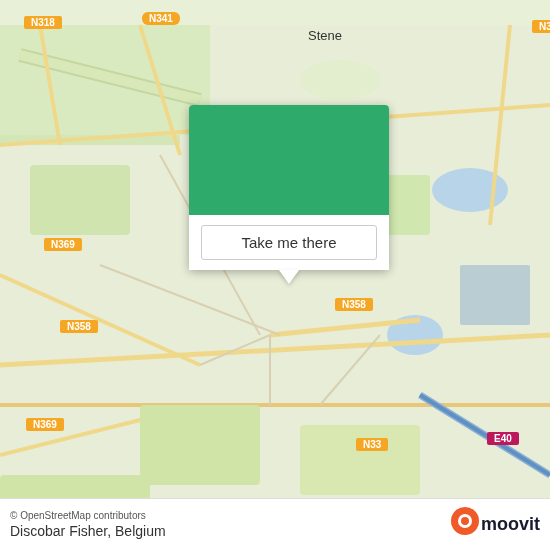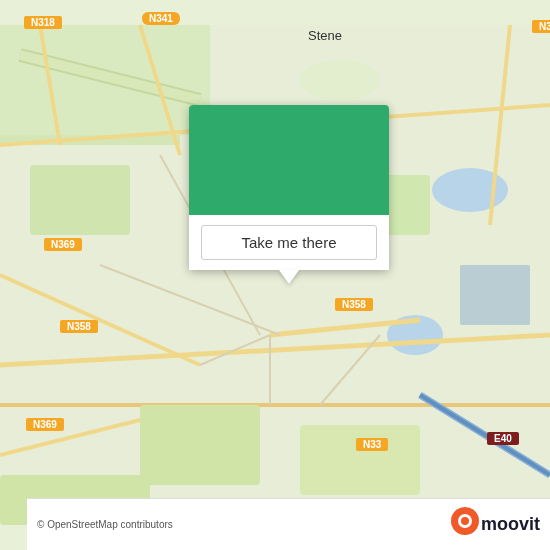--- a/index.html
+++ b/index.html
@@ -72,21 +72,20 @@
       left: 0;
       right: 0;
       height: 52px;
       background: white;
       border-top: 1px solid #ddd;
       display: flex;
       align-items: center;
       justify-content: space-between;
       padding: 0 10px;
       z-index: 20;
-      margin-left: 27px;
     }
 
     .bottom-bar-left {
       display: flex;
       flex-direction: column;
     }
 
     .osm-credit {
       font-size: 10px;
       color: #555;
@@ -123,21 +122,21 @@
       font-size: 10px;
       font-weight: bold;
       color: white;
       background: #f5a623;
       border-radius: 2px;
       padding: 1px 7px;
       text-align: center;
     }
 
     .road-label.blue {
-      background: #7f1d1d;
+      background: #be185d;
     }
 
     
     svg.map-svg {
       position: absolute;
       top: 0; left: 0;
       width: 100%; height: 100%;
     }
   </style>
 </head>
@@ -215,20 +214,21 @@
     <div class="popup-green-top"></div>
     <div class="popup-button-area">
       <button class="take-me-there-btn">Take me there</button>
     </div>
     <div class="popup-tail"></div>
   </div>
 
   <div class="bottom-bar">
     <div class="bottom-bar-left">
       <span class="osm-credit">© OpenStreetMap contributors</span>
+      <span class="location-name">Discobar Fisher, Belgium</span>
     </div>
     <div class="moovit-logo">
 
       <svg class="moovit-pin" viewBox="0 0 32 38" xmlns="http://www.w3.org/2000/svg">
         <ellipse cx="16" cy="15" rx="14" ry="14" fill="#f05a28"></ellipse>
         <path d="M16 29 L8 17 Q16 32 24 17 Z" fill="#f05a28"></path>
         <circle cx="16" cy="15" r="7" fill="white"></circle>
         <circle cx="16" cy="15" r="4" fill="#f05a28"></circle>
       </svg>
       <span class="moovit-text">moovit</span>

